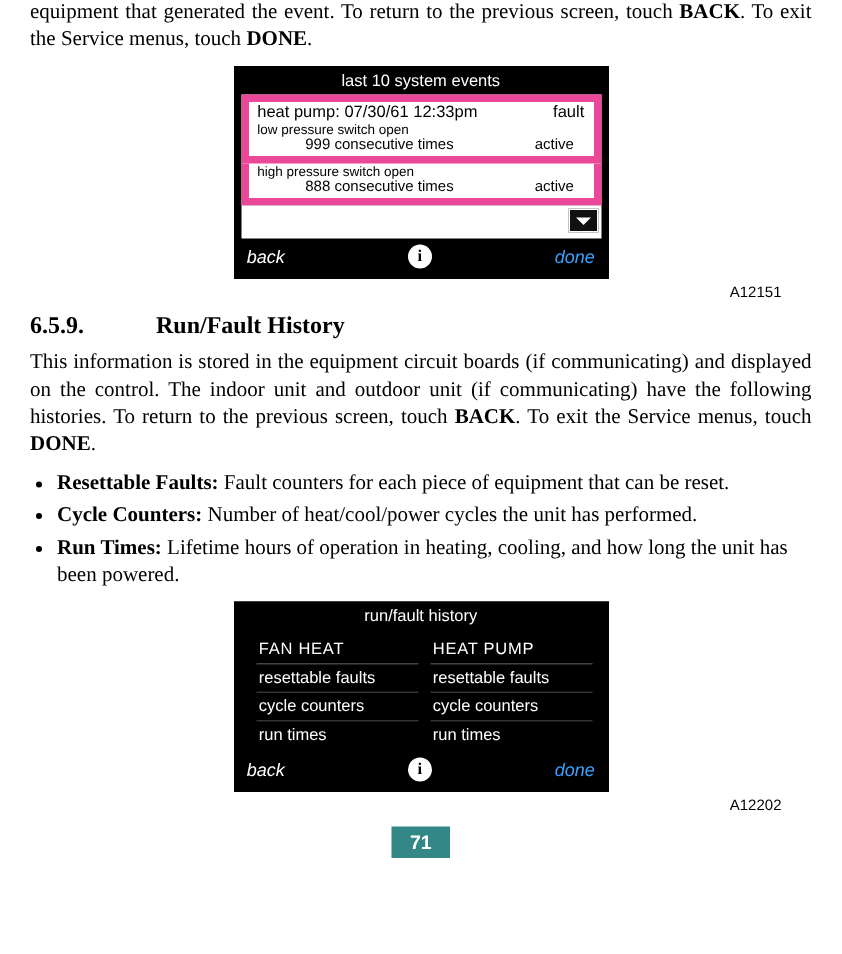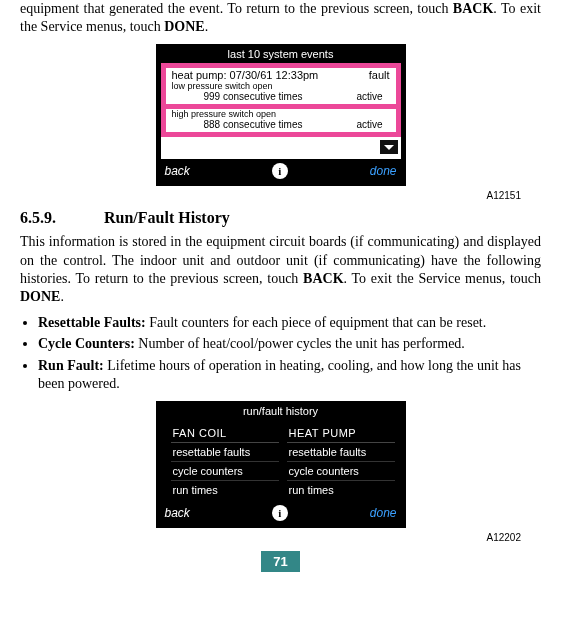--- a/index.html
+++ b/index.html
@@ -240,29 +240,29 @@
   </p>
 
   <ul class="bullets">
     <li>
       <b>Resettable Faults:</b><span> Fault counters for each piece of equipment that can be reset.</span>
     </li>
     <li>
       <b>Cycle Counters:</b><span> Number of heat/cool/power cycles the unit has performed.</span>
     </li>
     <li>
-      <b>Run Fault:</b><span> Lifetime hours of operation in heating, cooling, and how long the unit has been powered.</span>
+      <b>Run Times:</b><span> Lifetime hours of operation in heating, cooling, and how long the unit has been powered.</span>
     </li>
   </ul>
 
   <div class="device-screen2">
     <div class="ds-header">run/fault history</div>
     <div class="ds2-cols">
       <div class="ds2-col">
-        <div class="ds2-col-head">FAN COIL</div>
+        <div class="ds2-col-head">FAN HEAT</div>
         <div class="ds2-item">resettable faults</div>
         <div class="ds2-item">cycle counters</div>
         <div class="ds2-item">run times</div>
       </div>
       <div class="ds2-col">
         <div class="ds2-col-head">HEAT PUMP</div>
         <div class="ds2-item">resettable faults</div>
         <div class="ds2-item">cycle counters</div>
         <div class="ds2-item">run times</div>
       </div>

